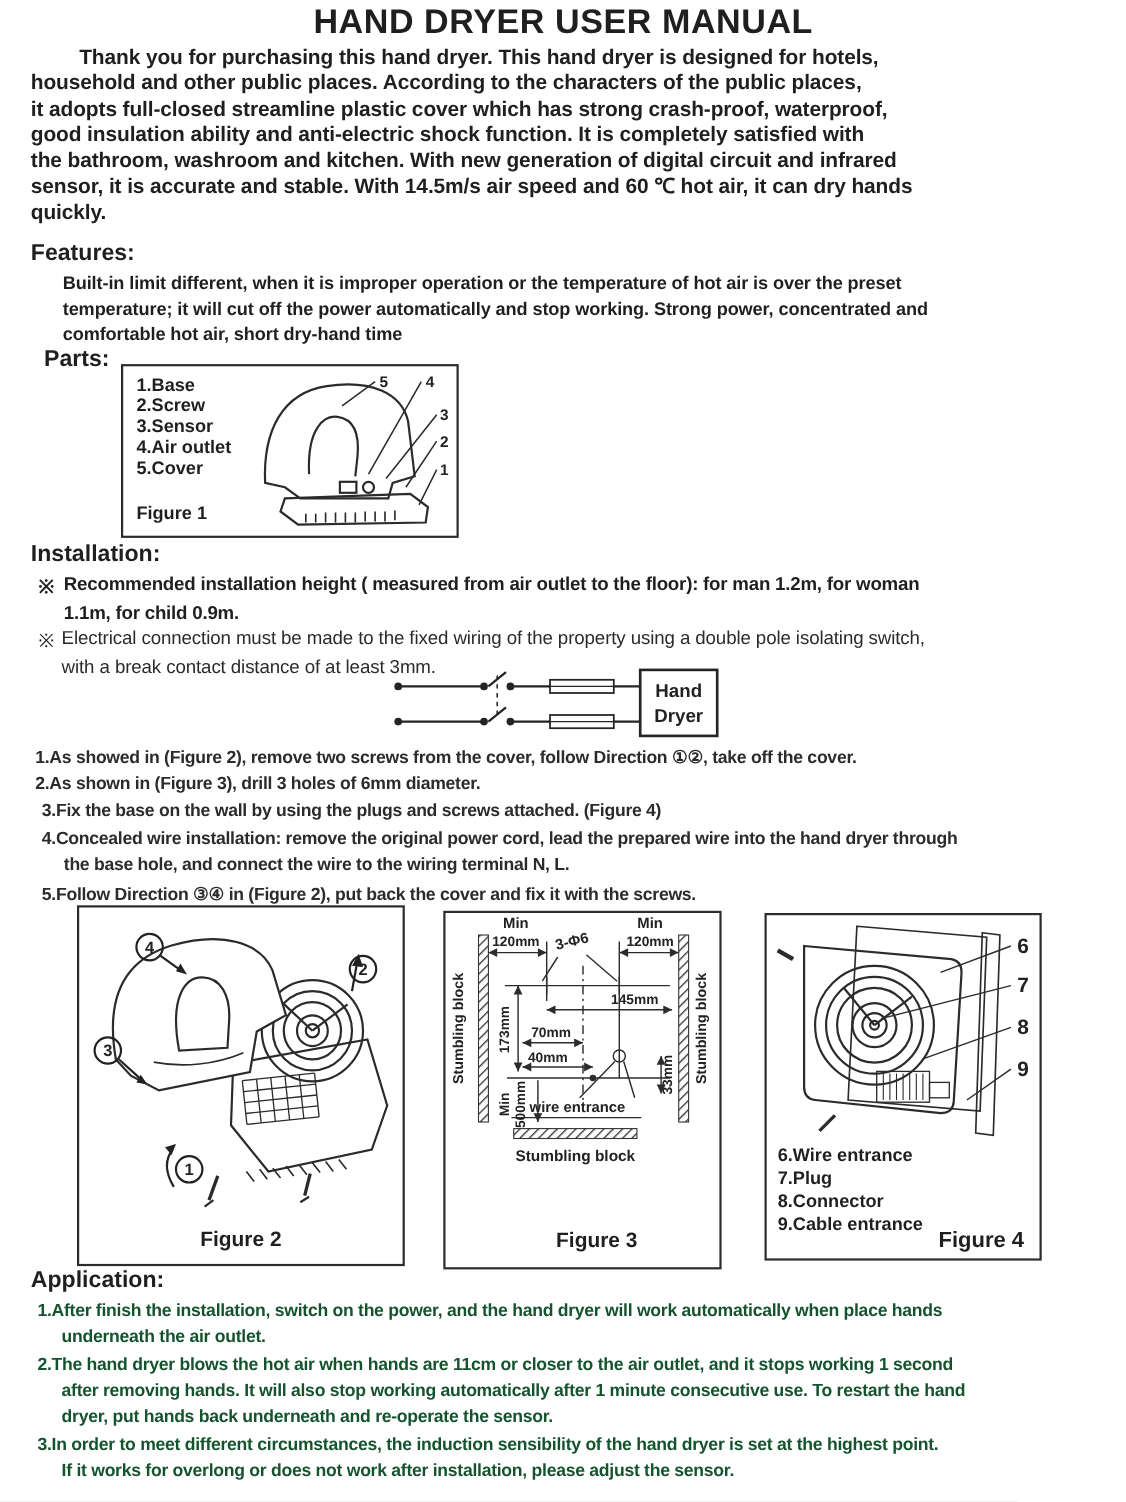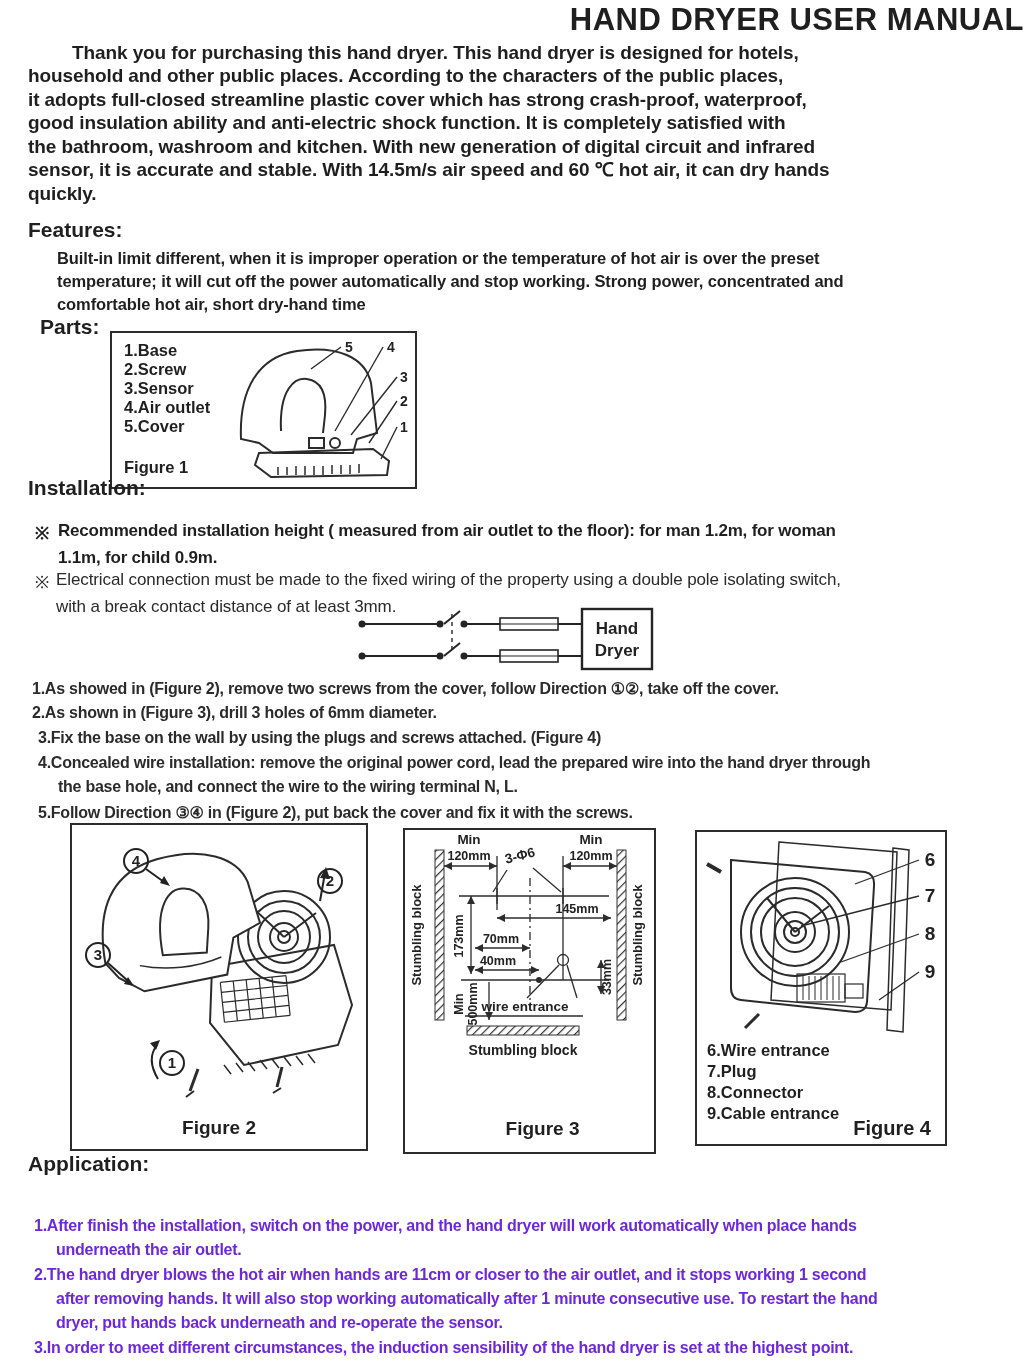--- a/index.html
+++ b/index.html
@@ -1,28 +1,28 @@
 <!DOCTYPE html>
 <html><head>
 <meta charset="utf-8">
 <style>
   html,body{margin:0;padding:0;background:#e8e8e8;}
   .page{position:relative;width:1024px;height:1365px;margin:0 auto;background:#ffffff;
         color:#1f1f1f;font-family:"Liberation Sans",sans-serif;font-weight:bold;overflow:hidden;}
   .abs{position:absolute;white-space:nowrap;}
-  .title{left:0;right:0;top:2px;text-align:right;font-size:31px;letter-spacing:.5px;}
+  .title{left:0;right:0;top:2px;text-align:center;font-size:31px;letter-spacing:.5px;}
   .intro{font-size:19px;line-height:23.5px;letter-spacing:-.1px;}
   .h2{font-size:21px;}
   .feat{font-size:16.5px;line-height:23px;letter-spacing:-.1px;}
   .plist{font-size:16.5px;line-height:19.5px;}
   .box{position:absolute;border:2px solid #2c2c2c;}
   .note-b{font-size:17px;letter-spacing:-.2px;}
   .note-n{font-size:17px;font-weight:400;letter-spacing:-.1px;color:#2a2a2a;}
   .step{font-size:16px;letter-spacing:-.25px;color:#2b2b2b;}
-  .appl{font-size:16px;letter-spacing:-.25px;color:#6d28d9;margin-top:34px;}
+  .appl{font-size:16px;letter-spacing:-.25px;color:#14532d;}
   .cap{font-size:19px;}
   .cap-sm{font-size:16.5px;}
   .legend{font-size:16.5px;line-height:21px;}
   svg text{font-family:"Liberation Sans",sans-serif;font-weight:bold;fill:#222;}
 </style>
 </head>
 <body>
 
 <div class="page">
 
@@ -68,21 +68,21 @@
       <g font-size="14" text-anchor="start">
         <text x="122" y="17">5</text>
         <text x="164" y="17">4</text>
         <text x="177" y="47">3</text>
         <text x="177" y="71">2</text>
         <text x="177" y="97">1</text>
       </g>
     </svg>
   </div>
 
-  <div class="abs h2" style="left:28px;top:476px;text-align:right;">Installation:</div>
+  <div class="abs h2" style="left:28px;top:492px;text-align:right;">Installation:</div>
   <div class="abs note-b" style="left:35px;top:521px;">※</div>
   <div class="abs note-b" style="left:58px;top:521px;">Recommended installation height ( measured from air outlet to the floor): for man 1.2m, for woman</div>
   <div class="abs note-b" style="left:58px;top:548px;">1.1m, for child 0.9m.</div>
   <div class="abs note-n" style="left:35px;top:570px;">※</div>
   <div class="abs note-n" style="left:56px;top:570px;">Electrical connection must be made to the fixed wiring of the property using a double pole isolating switch,</div>
   <div class="abs note-n" style="left:56px;top:597px;">with a break contact distance of at least 3mm.</div>
 
   <svg class="abs" style="left:352px;top:606px;" width="302" height="66" viewBox="0 0 302 66">
     <g stroke="#242424" stroke-width="2" fill="none">
       <line x1="10" y1="18" x2="88" y2="18"></line>

